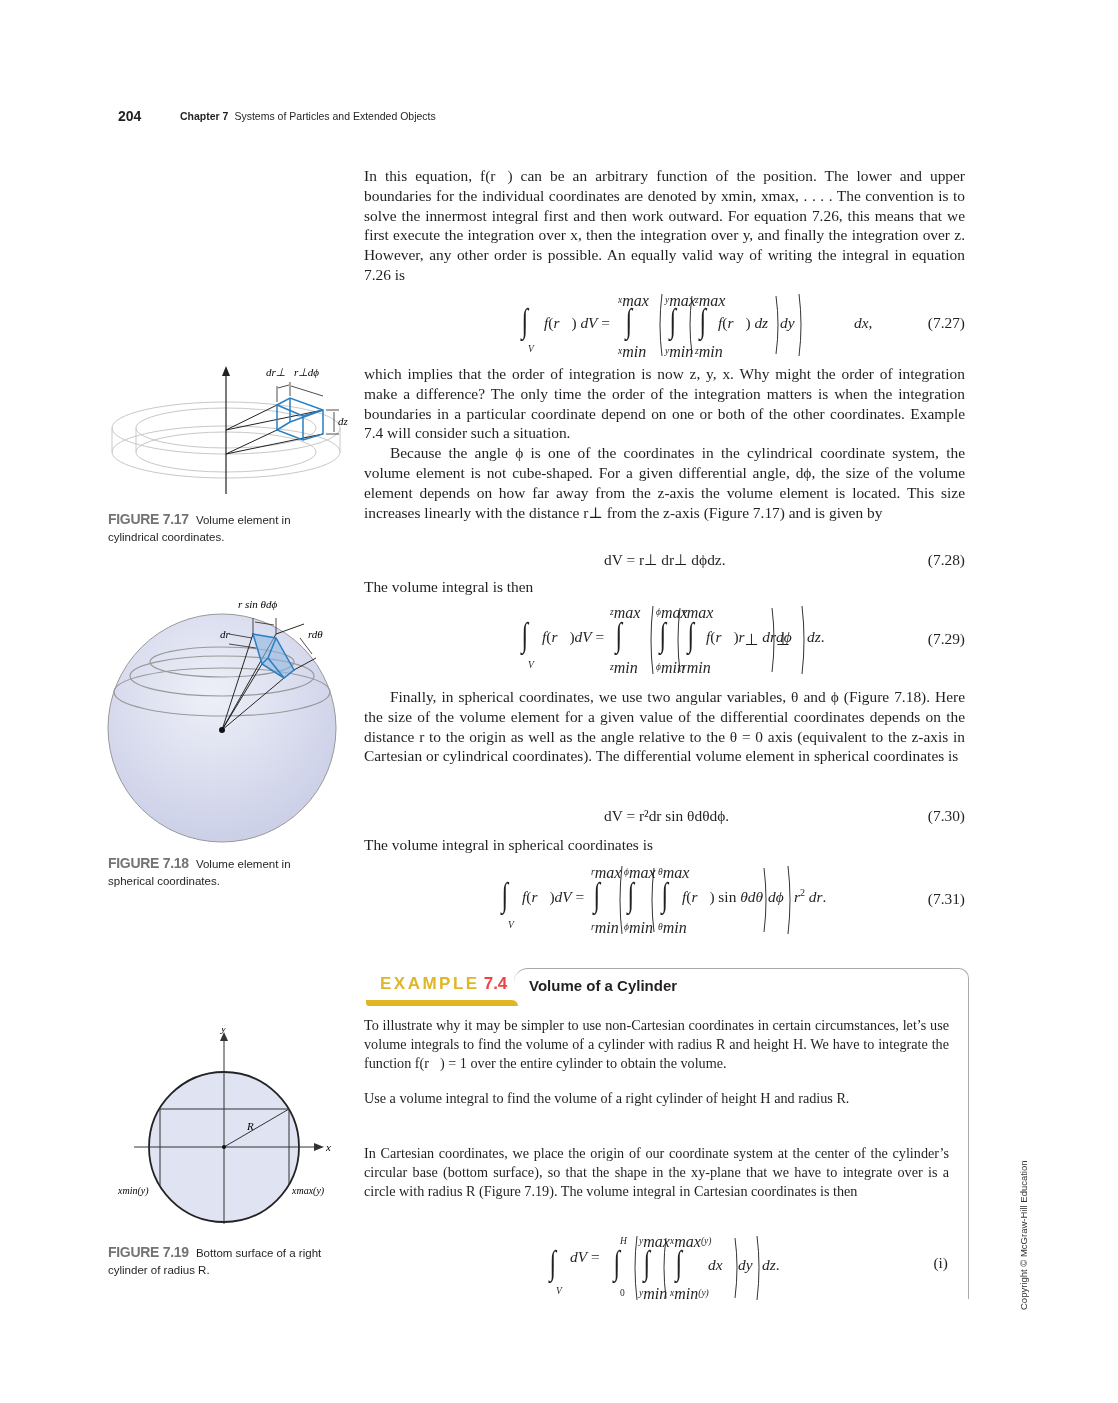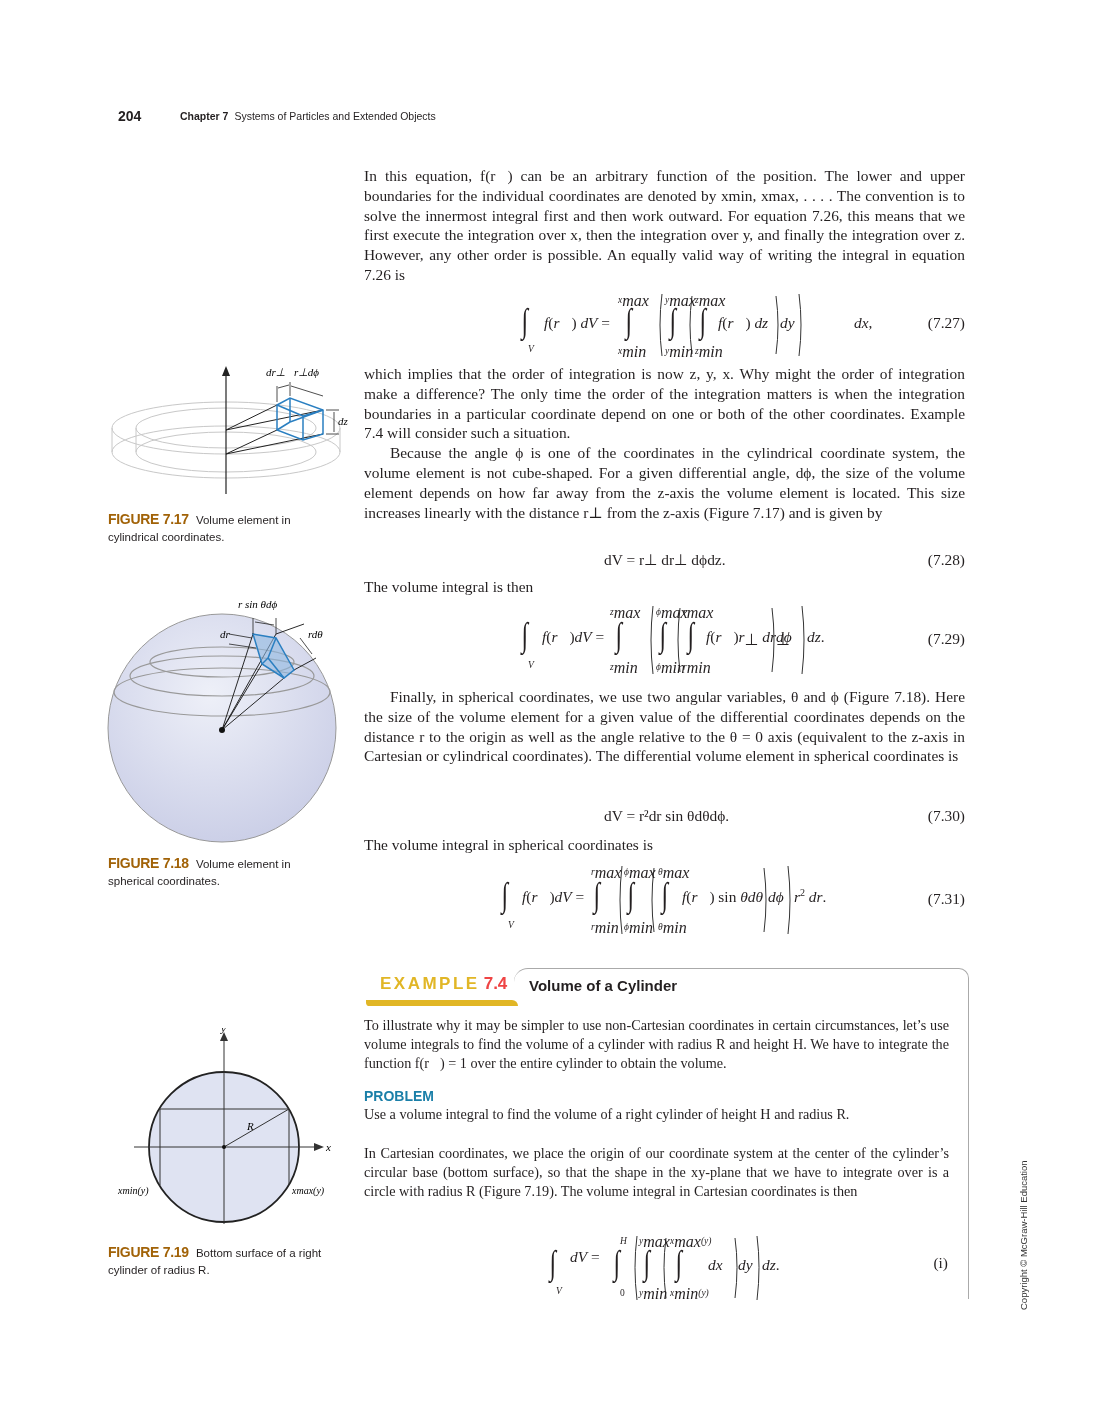--- a/index.html
+++ b/index.html
@@ -18,21 +18,21 @@
   i, .it { font-style:italic; }
   sub { font-size:16px; vertical-align:-3px; line-height:0; }
   sup { font-size:10px; vertical-align:6px; line-height:0; }
 
   .eq { position:absolute; font-family:"Liberation Serif", serif; font-size:15.4px; }
   .eqnum { position:absolute; right:153px; font-family:"Liberation Serif", serif; font-size:15.4px; }
   .int { font-size:34px; line-height:1; display:inline-block; transform:scaleX(0.7); }
   .lim { position:absolute; font-size:9.5px; font-style:italic; white-space:nowrap; }
 
   .cap { font-family:"Liberation Sans", sans-serif; font-size:11.5px; line-height:17px; color:#231f20; }
-  .cap .fig { color:#a16207; font-weight:bold; font-size:14px; letter-spacing:-0.3px; margin-right:4px; }
+  .cap .fig { color:#737373; font-weight:bold; font-size:14px; letter-spacing:-0.3px; margin-right:4px; }
 
   .example-bar { left:366px; top:968px; width:600px; }
   .ex-label { position:absolute; left:14px; top:6px; font-family:"Liberation Sans", sans-serif; font-weight:bold; font-size:17px; color:#e1b626; letter-spacing:2.5px; }
   .ex-num { color:#ef4444; letter-spacing:0; margin-left:4px; }
   .ex-title { position:absolute; left:163px; top:9px; font-family:"Liberation Sans", sans-serif; font-weight:bold; font-size:15px; color:#231f20; }
   .ex-box { position:absolute; left:148px; top:0; width:454px; height:330px; border-top:1.5px solid #aaa; border-right:1.5px solid #aaa; border-top-right-radius:10px; border-top-left-radius:14px; }
   .ex-underline { position:absolute; left:0; top:32px; width:152px; height:6px; background:#e1b626; border-bottom-left-radius:6px; border-top-right-radius:10px; }
 
   .ex-text { font-size:14.2px; line-height:19px; }
   .heading { font-family:"Liberation Sans", sans-serif; font-weight:bold; color:#1a7fa8; font-size:14px; margin:0; }
@@ -248,21 +248,20 @@
 <div class="abs example-bar">
   <div class="ex-box"></div>
   <div class="ex-underline"></div>
   <div class="ex-label"><span>EXAMPLE</span><span class="ex-num">7.4</span></div>
   <div class="ex-title">Volume of a Cylinder</div>
 </div>
 
 <div class="abs ex-text serif" style="left:364px;top:1016px;width:585px;text-align:justify;">To illustrate why it may be simpler to use non-Cartesian coordinates in certain circumstances, let’s use volume integrals to find the volume of a cylinder with radius R and height H. We have to integrate the function f(r⃗) = 1 over the entire cylinder to obtain the volume.</div>
 
 <div class="abs" style="left:364px;top:1088px;width:585px;">
-  <p class="heading">PROBLEM</p>
   <p class="ex-text serif" style="margin:1px 0 0;">Use a volume integral to find the volume of a right cylinder of height H and radius R.</p>
 </div>
 
 <div class="abs" style="left:364px;top:1143px;width:585px;">
   <p class="ex-text serif" style="margin:1px 0 0;text-align:justify;">In Cartesian coordinates, we place the origin of our coordinate system at the center of the cylinder’s circular base (bottom surface), so that the shape in the xy-plane that we have to integrate over is a circle with radius R (Figure 7.19). The volume integral in Cartesian coordinates is then</p>
 </div>
 
 <div class="abs" style="left:540px;top:1232px;width:420px;height:70px;">
   <svg width="420" height="70" style="position:absolute;left:0;top:0">
     <g fill="none" stroke="#333" stroke-width="1">

